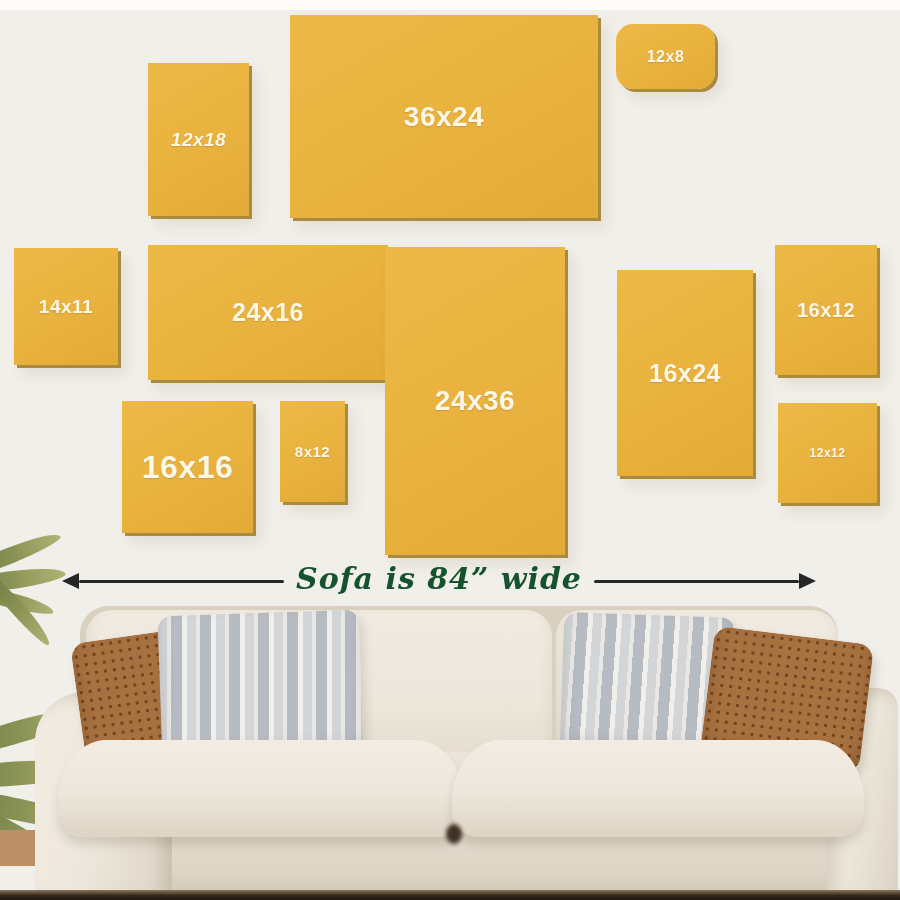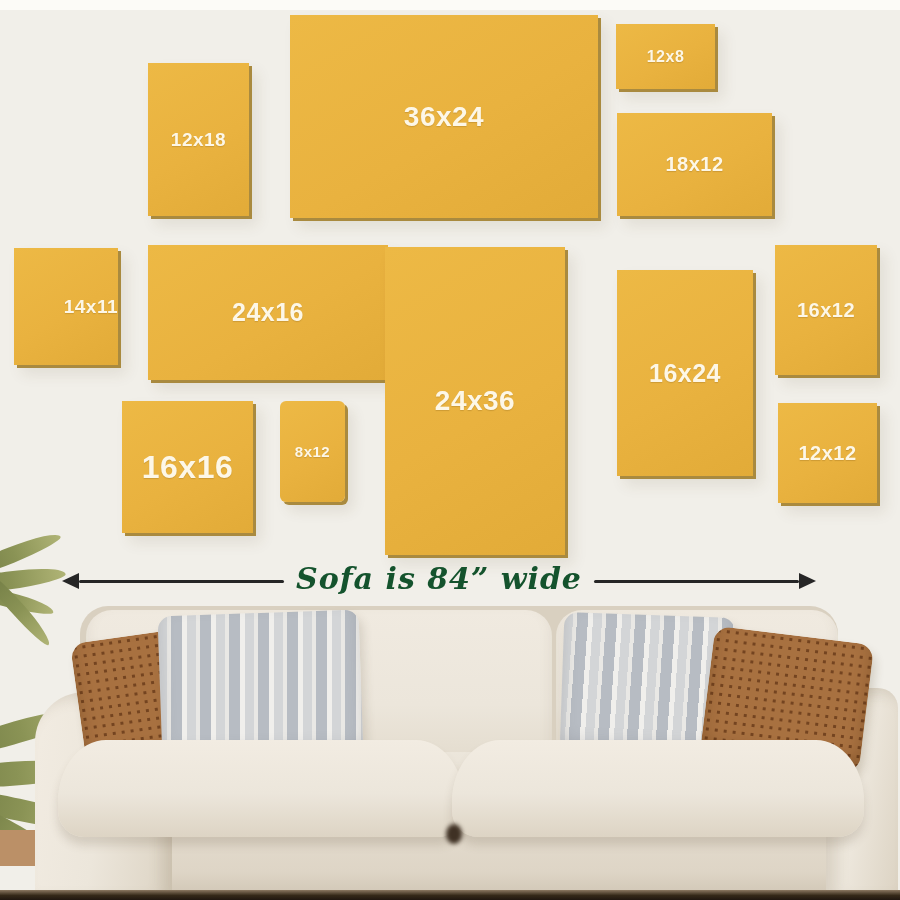--- a/index.html
+++ b/index.html
@@ -129,50 +129,47 @@
 
   <div class="sofa-arrow">
     <span class="arrow-head left"></span>
     <span class="arrow-line"></span>
     <span class="note">Sofa is 84” wide</span>
     <span class="arrow-line"></span>
     <span class="arrow-head right"></span>
   </div>
 
   <div class="size-grid">
-      <div class="size-rect" style="left: 148px; top: 63px; width: 101px; height: 153px; font-size: 19px;">
+      <div class="size-rect" style="left: 148px; top: 63px; width: 101px; height: 153px; font-size: 19px; font-style: italic;">
         <span>12x18</span>
       </div>
       <div class="size-rect" style="left: 290px; top: 15px; width: 308px; height: 203px; font-size: 28px;">
         <span>36x24</span>
       </div>
-      <div class="size-rect" style="left: 616px; top: 24px; width: 99px; height: 65px; font-size: 16px;">
+      <div class="size-rect" style="left: 616px; top: 24px; width: 99px; height: 65px; font-size: 16px; border-radius: 17px;">
         <span>12x8</span>
       </div>
-      <div class="size-rect" style="left: 617px; top: 113px; width: 155px; height: 103px; font-size: 20px;">
-        <span>18x12</span>
-      </div>
-      <div class="size-rect" style="left: 14px; top: 248px; width: 104px; height: 117px; font-size: 19px; justify-content: flex-end;">
+      <div class="size-rect" style="left: 14px; top: 248px; width: 104px; height: 117px; font-size: 19px;">
         <span>14x11</span>
       </div>
       <div class="size-rect" style="left: 148px; top: 245px; width: 240px; height: 135px; font-size: 25px;">
         <span>24x16</span>
       </div>
       <div class="size-rect" style="left: 385px; top: 247px; width: 180px; height: 308px; font-size: 28px;">
         <span>24x36</span>
       </div>
       <div class="size-rect" style="left: 617px; top: 247px; width: 136px; height: 206px; font-size: 25px; margin-top: 23px;">
         <span>16x24</span>
       </div>
       <div class="size-rect" style="left: 775px; top: 245px; width: 102px; height: 130px; font-size: 20px;">
         <span>16x12</span>
       </div>
       <div class="size-rect" style="left: 122px; top: 401px; width: 131px; height: 132px; font-size: 32px;">
         <span>16x16</span>
       </div>
-      <div class="size-rect" style="left: 280px; top: 401px; width: 65px; height: 101px; font-size: 15px; border-radius: 6px;">
+      <div class="size-rect" style="left: 280px; top: 401px; width: 65px; height: 101px; font-size: 15px;">
         <span>8x12</span>
       </div>
-      <div class="size-rect" style="left: 778px; top: 403px; width: 99px; height: 100px; font-size: 20px; justify-content: center;">
+      <div class="size-rect" style="left: 778px; top: 403px; width: 99px; height: 100px; font-size: 12px; justify-content: center;">
         <span>12x12</span>
       </div>
     </div>
 </div>
 
 </body></html>

